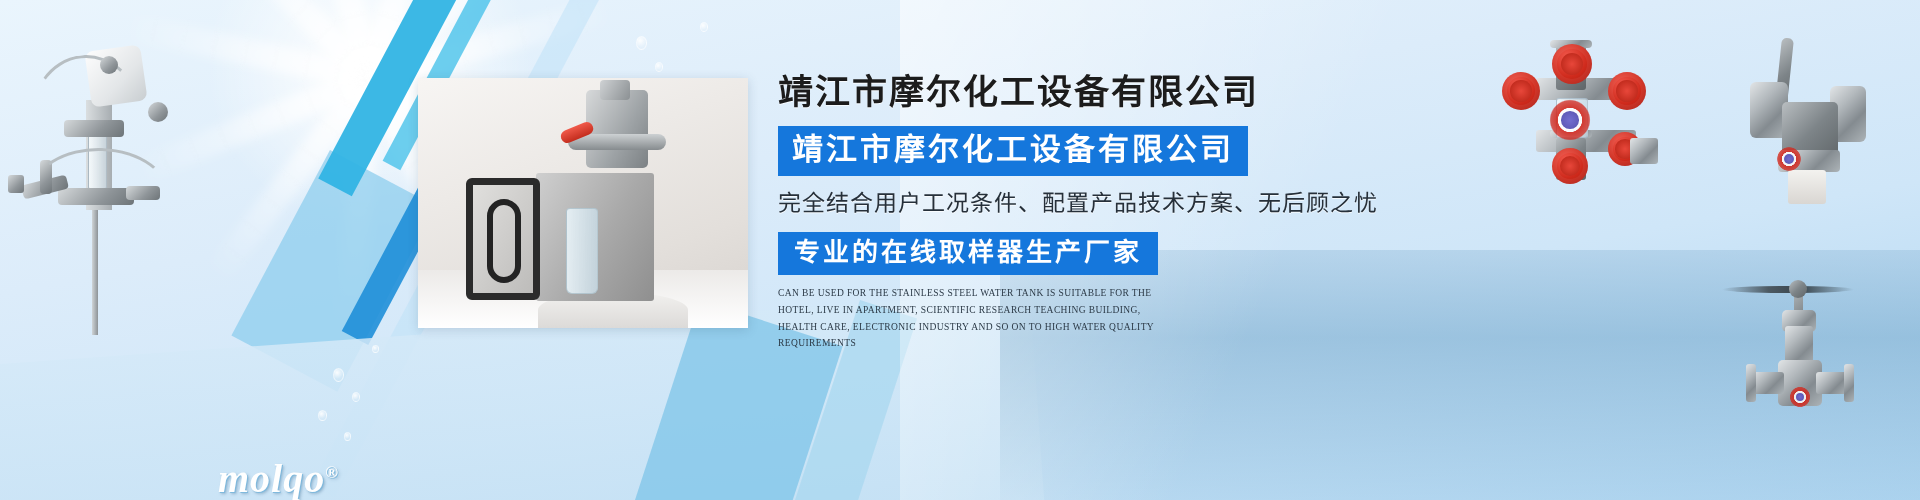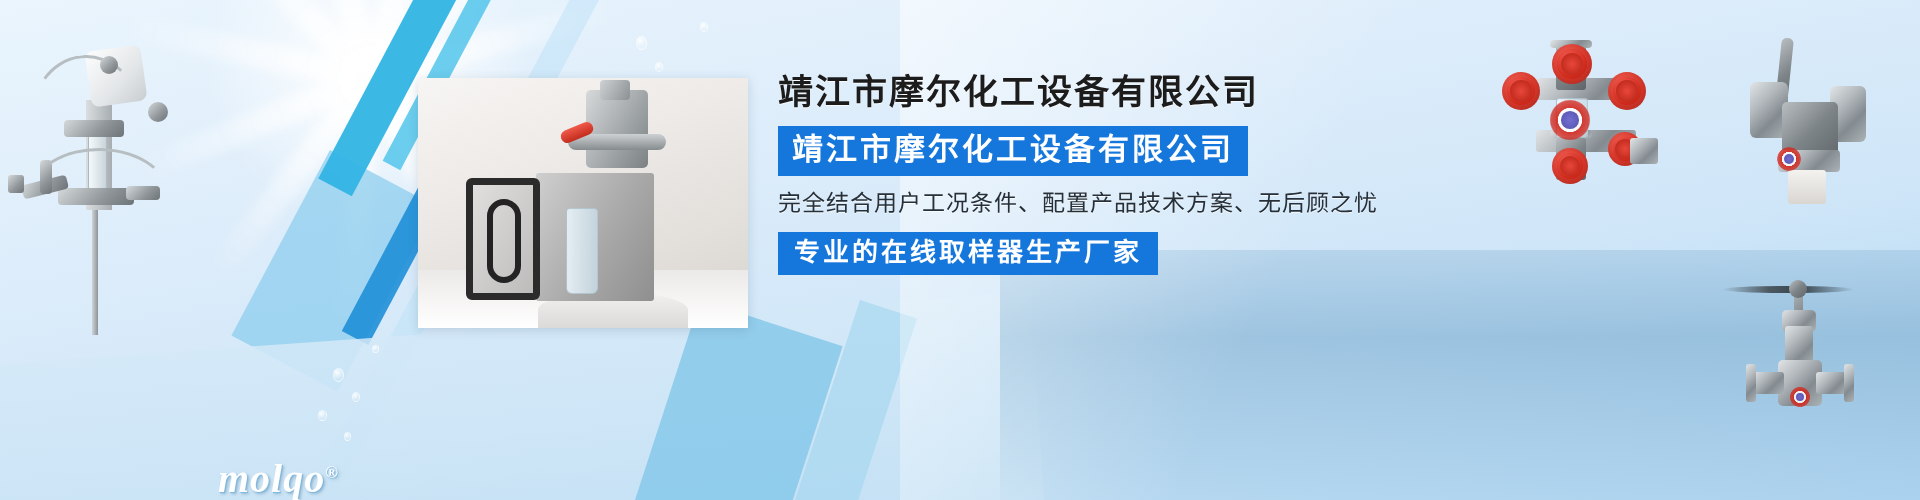--- a/index.html
+++ b/index.html
@@ -223,20 +223,21 @@
     <div class="ph-valve-top"></div>
     <div class="ph-flange"></div>
     <div class="ph-red"></div>
   </div>
 
   <div class="text-block">
     <div class="company">靖江市摩尔化工设备有限公司</div>
     <div><span class="hl-bar">靖江市摩尔化工设备有限公司</span></div>
     <div class="subline">完全结合用户工况条件、配置产品技术方案、无后顾之忧</div>
     <div><span class="hl-bar2">专业的在线取样器生产厂家</span></div>
+    <div class="eng">CAN BE USED FOR THE STAINLESS STEEL WATER TANK IS SUITABLE FOR THE HOTEL, LIVE IN APARTMENT, SCIENTIFIC RESEARCH TEACHING BUILDING, HEALTH CARE, ELECTRONIC INDUSTRY AND SO ON TO HIGH WATER QUALITY REQUIREMENTS</div>
   </div>
 
   <div class="eq" style="left:1480px;top:30px;width:200px;height:150px;">
     <div class="metal" style="position:absolute;left:56px;top:48px;width:100px;height:22px;border-radius:3px;"></div>
     <div class="metal" style="position:absolute;left:56px;top:100px;width:100px;height:22px;border-radius:3px;"></div>
     <div class="metal-d" style="position:absolute;left:76px;top:14px;width:30px;height:46px;border-radius:3px;"></div>
     <div class="metal-d" style="position:absolute;left:76px;top:108px;width:30px;height:42px;border-radius:3px;"></div>
     <div class="metal" style="position:absolute;left:70px;top:10px;width:42px;height:8px;border-radius:4px;"></div>
     <div class="metal" style="position:absolute;left:70px;top:100px;width:42px;height:8px;border-radius:4px;"></div>
     <div style="position:absolute;left:76px;top:68px;width:30px;height:38px;border-radius:3px;background:linear-gradient(90deg,rgba(240,248,252,.9),rgba(200,218,228,.75));border:1px solid rgba(160,180,195,.7);"></div>

